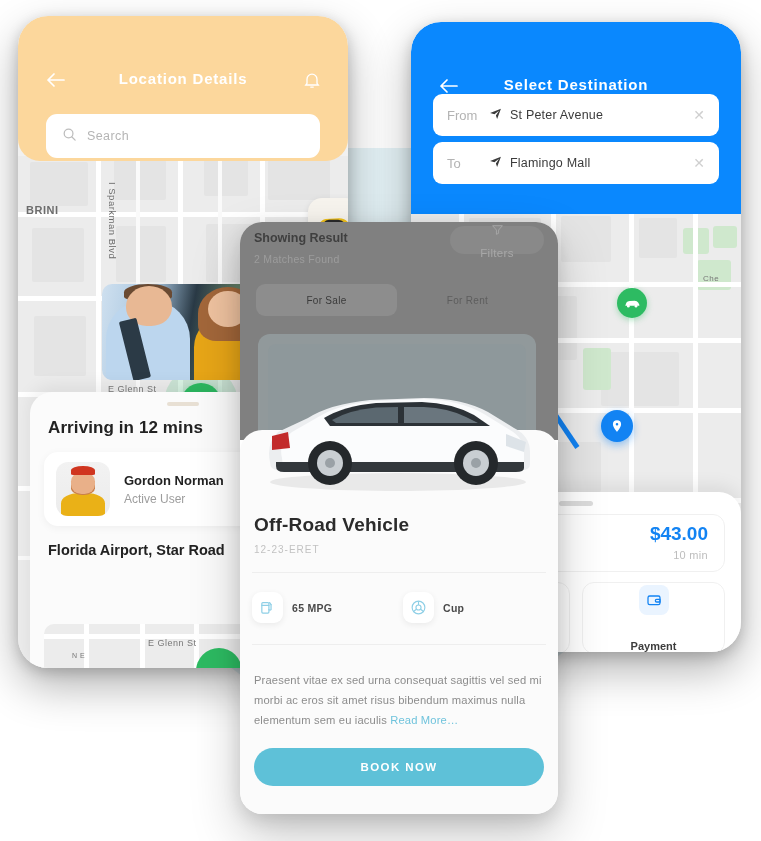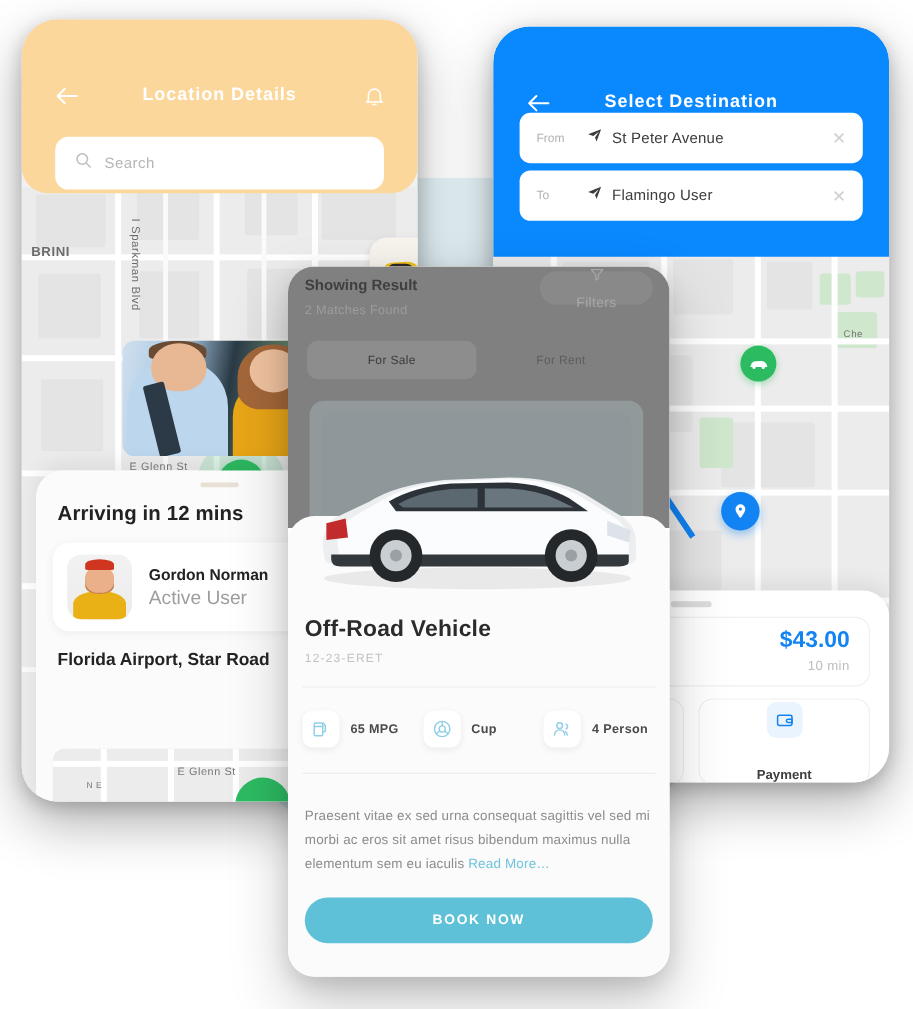--- a/index.html
+++ b/index.html
@@ -147,21 +147,21 @@
   }
   .avatar {
     width: 54px; height: 54px; border-radius: 12px; position: relative; overflow: hidden;
     background: linear-gradient(#f2f2f2,#ececec); flex: 0 0 auto;
   }
   .av-hat { position: absolute; left: 27%; top: 8%; width: 46%; height: 17%; background: #d0351f; border-radius: 50% 50% 10% 10%; }
   .av-head { position: absolute; left: 28%; top: 19%; width: 44%; height: 40%; background: #e9b089; border-radius: 44%; }
   .av-beard { position: absolute; left: 28%; top: 36%; width: 44%; height: 26%; background: #c97f4b; border-radius: 0 0 48% 48%; }
   .av-body { position: absolute; left: 9%; top: 58%; width: 82%; height: 46%; background: #eab117; border-radius: 42% 42% 0 0; }
   .drv-name { font-size: 13px; font-weight: bold; color: #222; }
-  .drv-sub { font-size: 16px; color: #9d9d9d; margin-top: 4px; }
+  .drv-sub { font-size: 12px; color: #9d9d9d; margin-top: 4px; }
   .dest-title { margin: 16px 0 0 18px; font-size: 14.5px; font-weight: bold; color: #222; }
   .mini-map {
     position: absolute; left: 14px; top: 232px; width: 278px; height: 48px;
     background: #ececec; border-radius: 10px 10px 0 0; overflow: hidden;
   }
   .green-half {
     position: absolute; left: 152px; bottom: -22px; width: 46px; height: 46px;
     border-radius: 50%; background: #2dbb62;
   }
 
@@ -173,21 +173,21 @@
     position: absolute; left: 0; top: 0; width: 100%; height: 192px;
     background: #0a88fe; border-radius: 30px 30px 0 0; z-index: 4;
   }
   .field {
     position: absolute; left: 22px; width: 286px; height: 42px;
     background: #ffffff; border-radius: 9px; z-index: 5;
     display: flex; align-items: center; padding: 0 14px; gap: 8px;
   }
   .field-from { top: 72px; }
   .field-to { top: 120px; }
-  .fld-lbl { color: #b3b3b3; font-size: 10px; width: 34px; flex: 0 0 auto; }
+  .fld-lbl { color: #b3b3b3; font-size: 13px; width: 34px; flex: 0 0 auto; }
   .fld-val { color: #3b3b3b; font-size: 12.5px; letter-spacing: .2px; }
   .fld-x { margin-left: auto; color: #cfcfcf; font-size: 14px; cursor: pointer; }
 
   .map-right {
     position: absolute; left: 0; top: 190px; width: 330px; height: 440px;
     background: #ececec; overflow: hidden;
   }
   .park { position: absolute; background: #cfe8cd; border-radius: 3px; }
   .route { position: absolute; background: #1283f3; }
   .node-dark {
@@ -521,21 +521,21 @@
       <span class="fld-x">✕</span>
     </div>
 
     <div class="field field-to">
       <span class="fld-lbl">To</span>
       <span>
         <svg width="13" height="13" viewBox="0 0 24 24" fill="#3b3b3b">
             <path d="M22 3L2 11l8 2.6L18.5 7l-5.8 8.7L15 22z"></path>
           </svg>
       </span>
-      <span class="fld-val">Flamingo User</span>
+      <span class="fld-val">Flamingo Mall</span>
       <span class="fld-x">✕</span>
     </div>
   </div>
 
   <div id="card-center">
 
     <div class="dim-area">
       <div class="dim-title">Showing Result</div>
       <div class="dim-sub">2 Matches Found</div>
       <div class="filters-btn">
@@ -597,31 +597,20 @@
         <div class="spec">
           <span class="spec-ico">
             <svg width="17" height="17" viewBox="0 0 24 24" fill="none" stroke="#8ecfe6" stroke-width="1.6">
                 <circle cx="12" cy="12" r="9"></circle>
                 <circle cx="12" cy="12" r="3.6"></circle>
                 <path d="M12 8.4V3M9 14.4L4.5 18M15 14.4L19.5 18"></path>
               </svg>
           </span>
           <span class="spec-lbl">Cup</span>
         </div>
-        <div class="spec">
-          <span class="spec-ico">
-            <svg width="17" height="17" viewBox="0 0 24 24" fill="none" stroke="#8ecfe6" stroke-width="1.7" stroke-linecap="round">
-                <circle cx="9" cy="8" r="3.4"></circle>
-                <path d="M3 19a6 6 0 0112 0"></path>
-                <path d="M16.5 6.2a3 3 0 010 5.6"></path>
-                <path d="M18 19a5 5 0 00-2.2-4"></path>
-              </svg>
-          </span>
-          <span class="spec-lbl">4 Person</span>
-        </div>
       </div>
 
       <div class="hr2"></div>
 
       <div class="desc"><span>Praesent vitae ex sed urna consequat sagittis vel sed mi morbi ac eros sit amet risus bibendum maximus nulla elementum sem eu iaculis </span><span class="read-more">Read More…</span></div>
 
       <button class="book-btn">BOOK NOW</button>
     </div>
   </div>
 

